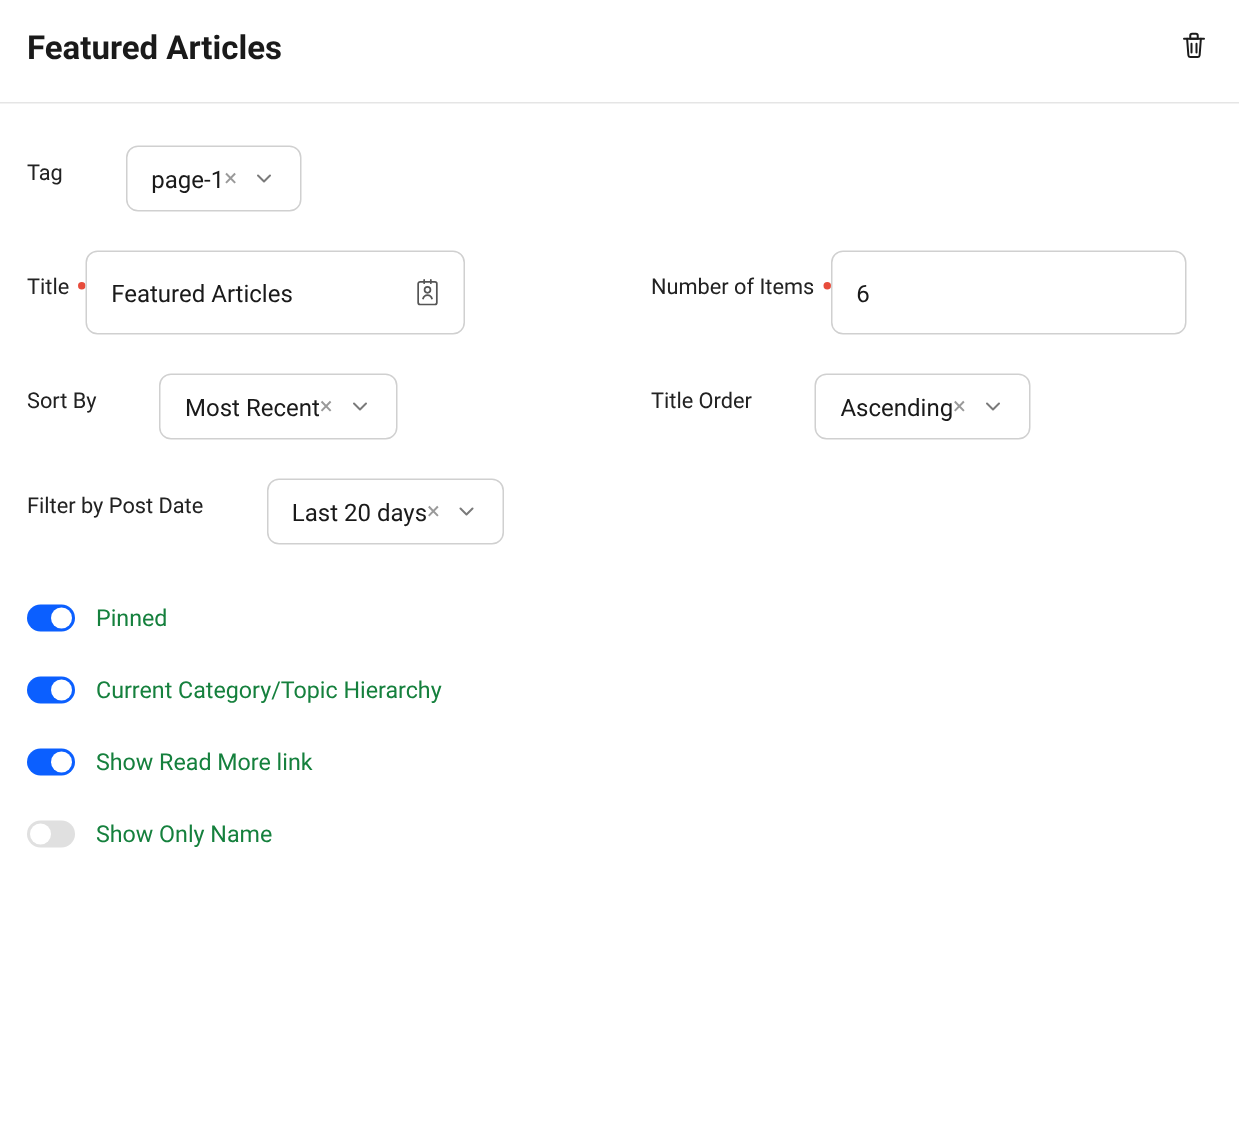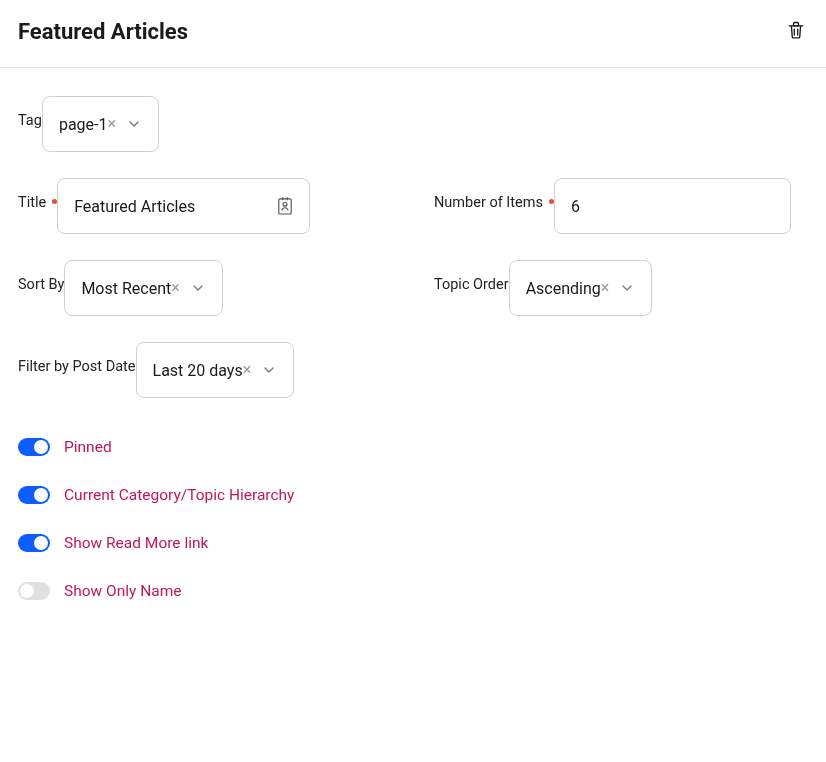--- a/index.html
+++ b/index.html
@@ -73,26 +73,27 @@
       border-radius: 50%;
       background: #e74c3c;
       margin-left: 2px;
       position: relative;
       top: -1px;
     }
     .select-control {
       position: relative;
       border: 1px solid #d0d0d0;
       border-radius: 8px;
-      height: 56px;
+      height: 44px;
       display: flex;
       align-items: center;
       padding: 0 16px;
       font-size: 16px;
       cursor: pointer;
+      margin-left: 42px;
     }
     .select-value {
       flex: 1;
       color: #1a1a1a;
     }
     .select-actions {
       display: flex;
       align-items: center;
       gap: 10px;
     }
@@ -169,21 +170,21 @@
       top: 2px;
     }
     .toggle-on .toggle-knob {
       right: 2px;
     }
     .toggle-off .toggle-knob {
       left: 2px;
     }
     .toggle-label {
       font-size: 15.5px;
-      color: #be185d;
+      color: #15803d;
     }
   </style>
 </head>
 <body>
 
 <div class="header">
   <h2 class="header-title">Featured Articles</h2>
   <button class="trash-btn">
     <span>
       <svg viewBox="0 0 24 24" fill="none" stroke="currentColor" stroke-width="1.6" stroke-linecap="round" stroke-linejoin="round">
@@ -252,21 +253,21 @@
           <span class="select-clear">×</span>
           <span class="select-chevron">
             <svg viewBox="0 0 24 24" fill="none" stroke="currentColor" stroke-width="2" stroke-linecap="round" stroke-linejoin="round">
                 <polyline points="6 9 12 15 18 9"></polyline>
               </svg>
           </span>
         </div>
       </div>
     </div>
     <div class="field">
-      <span class="field-label">Topic Order</span>
+      <span class="field-label">Title Order</span>
       <div class="select-control">
         <span class="select-value">Ascending</span>
         <div class="select-actions">
           <span class="select-clear">×</span>
           <span class="select-chevron">
             <svg viewBox="0 0 24 24" fill="none" stroke="currentColor" stroke-width="2" stroke-linecap="round" stroke-linejoin="round">
                 <polyline points="6 9 12 15 18 9"></polyline>
               </svg>
           </span>
         </div>

